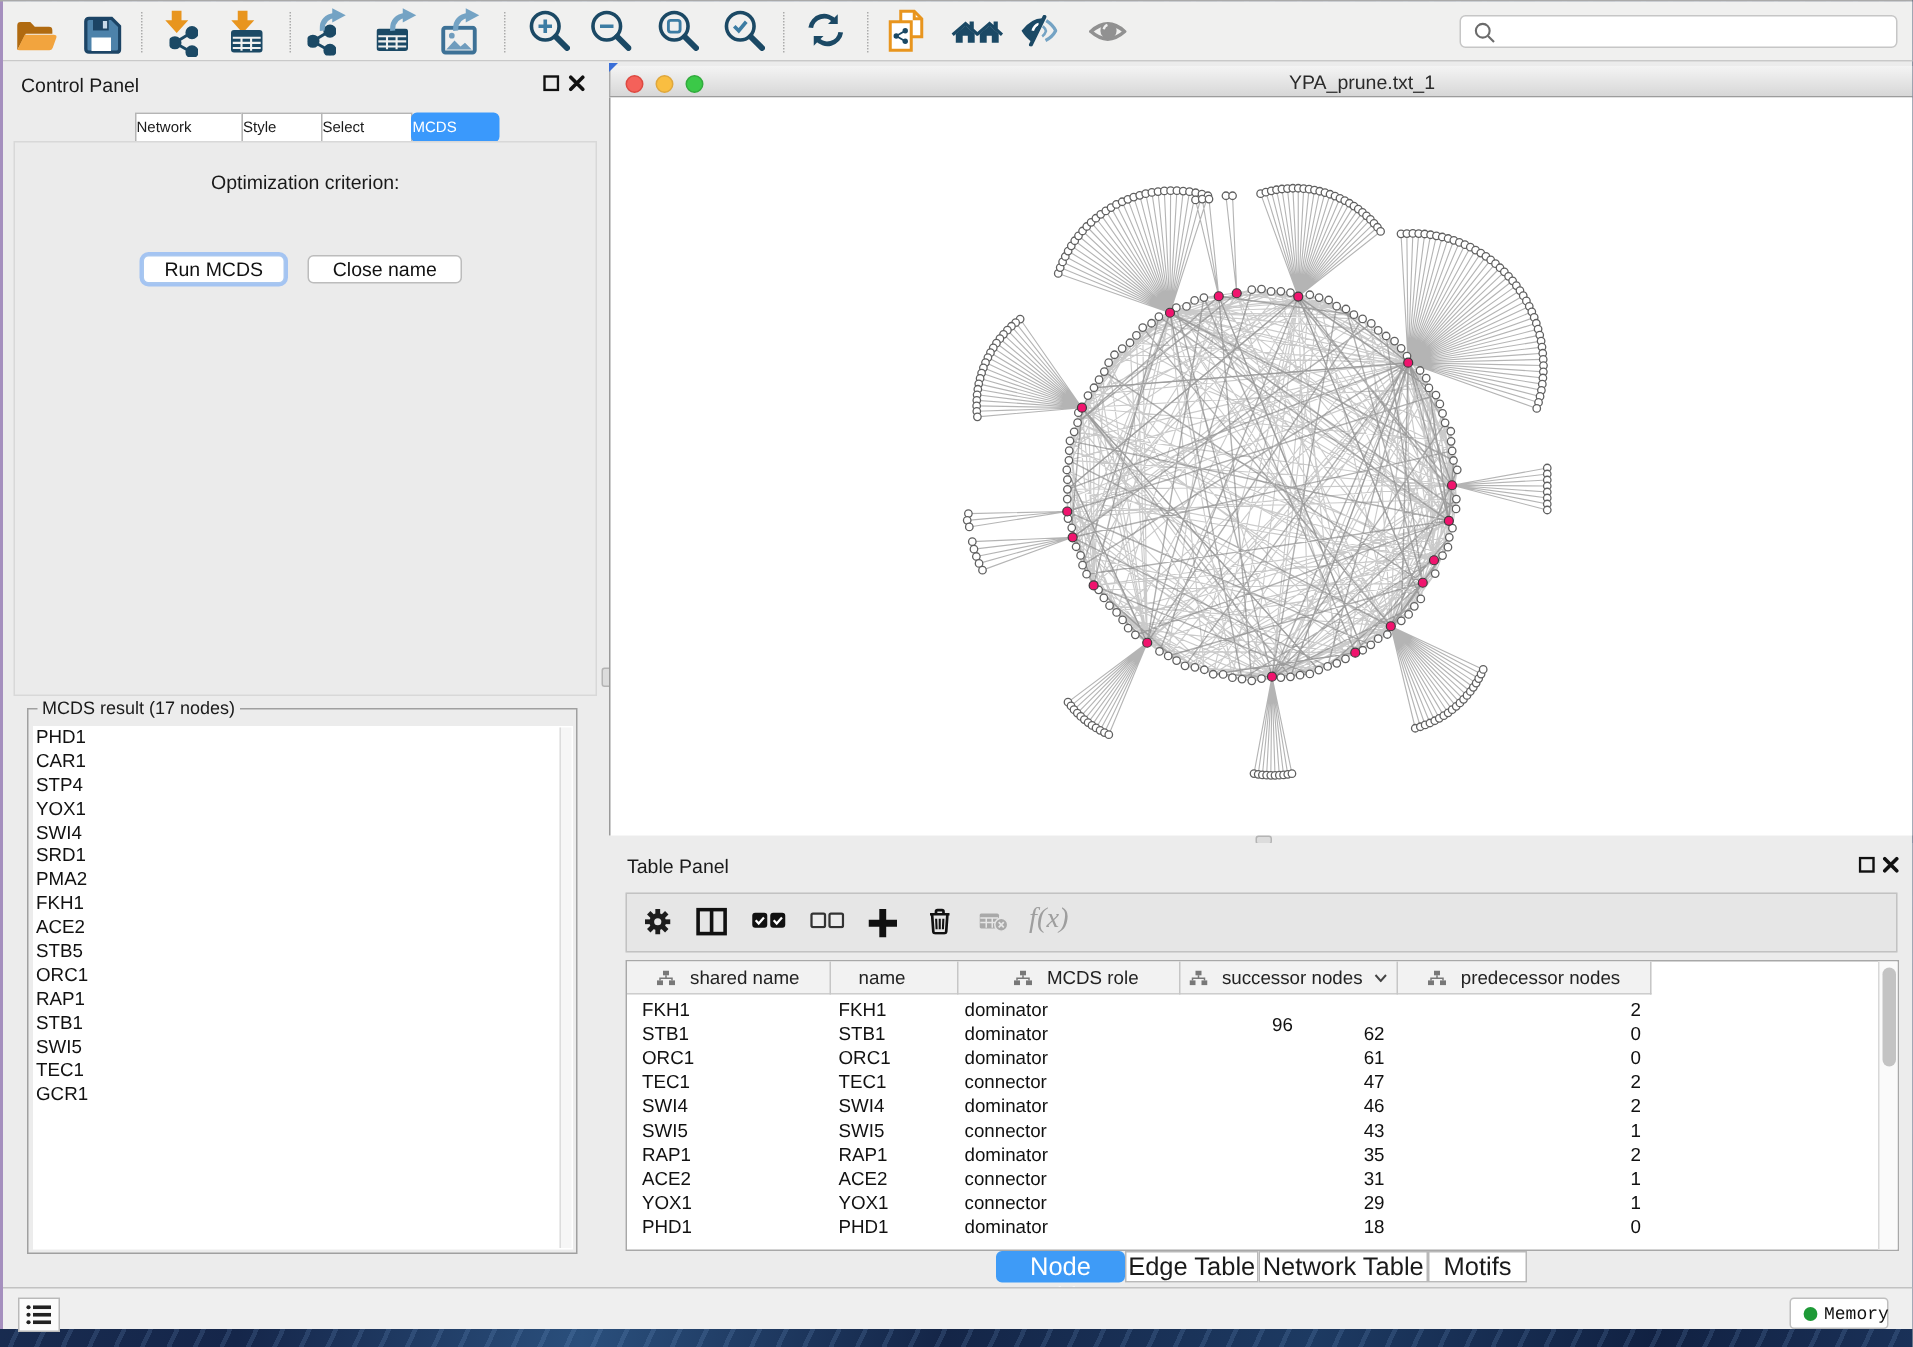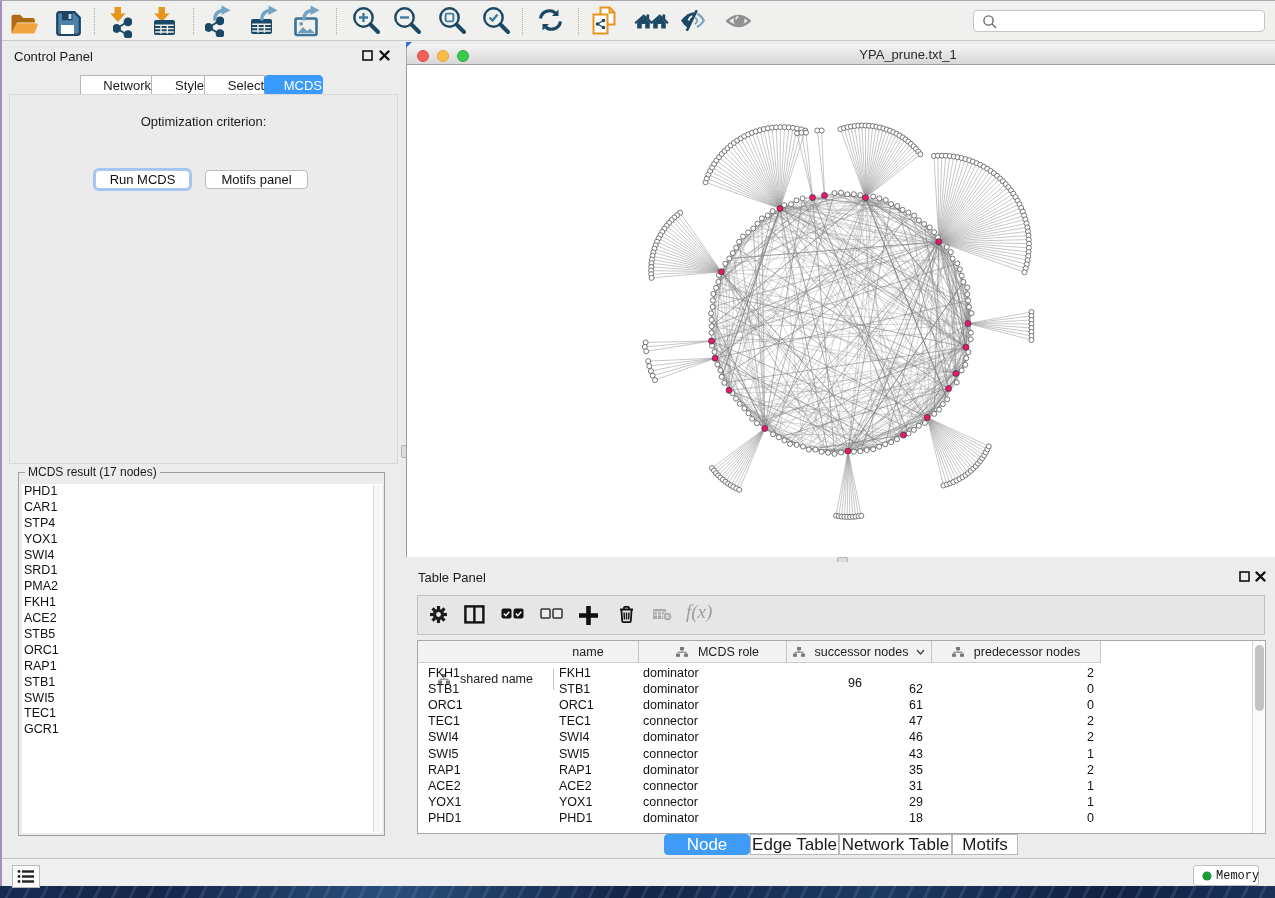--- a/index.html
+++ b/index.html
@@ -17,21 +17,21 @@
 .tsep { position:absolute; top:7px; width:0; height:27px; border-left:1px dotted #ababab; }
 .ticon { position:absolute; }
 #searchbox { position:absolute; left:971px; top:9px; width:292px; height:22px;
   background:#fff; border:1px solid #c6c6c6; border-radius:4px; }
 
 #cpanel { position:absolute; left:0; top:40px; width:403px; height:817px; background:#ececec; }
 #cphead { position:absolute; left:12px; top:8px; font-size:13px; color:#1a1a1a; }
 .wicon { position:absolute; }
 #tabs { position:absolute; left:78px; top:34px; height:20px; }
 .tab { position:absolute; top:0; height:20px; background:#fff; border:1px solid #b5b5b5;
-  font-size:13px; color:#1a1a1a; text-align:right; line-height:19px; }
+  font-size:10px; color:#1a1a1a; text-align:left; line-height:19px;margin-left:10px; }
 .tab.sel { background:#3a99fc; border-color:#3a99fc; color:#fff; border-radius:4px; }
 #tabpanel { position:absolute; left:7px; top:53px; width:389px; height:370px;
   background:#ebebeb; border:1px solid #d8d8d8; }
 #optlabel { position:absolute; left:0; top:73px; width:100%; text-align:center;
   font-size:13px; color:#1a1a1a; }
 #combo { position:absolute; left:43px; top:96px; width:313px; height:19px; background:#fff;
   border:1px solid #b2b2b2; border-radius:4px; font-size:13px; color:#111;
   line-height:17px; padding-left:8px; }
 #combobtn { position:absolute; right:-1px; top:-1px; width:19px; height:19px; border-radius:4px;
   background:linear-gradient(#6cb1f9,#2f7fee); }
@@ -254,21 +254,21 @@
       </svg>
     <div id="tabs">
       <div class="tab" style="left:0px; width:72px;">Network</div>
       <div class="tab" style="left:71px; width:54px;">Style</div>
       <div class="tab" style="left:124px; width:61px;">Select</div>
       <div class="tab sel" style="left:184px; width:59px;">MCDS</div>
     </div>
     <div id="tabpanel"></div>
     <div id="optlabel">Optimization criterion:</div>
     <div id="runbtn">Run MCDS</div>
-    <div id="closebtn">Motifs panel</div>
+    <div id="closebtn">Close name</div>
     <div id="fieldset">
       <div id="legend">MCDS result (17 nodes)</div>
       <div id="mlist">
         <div class="it">PHD1</div>
           <div class="it">CAR1</div>
           <div class="it">STP4</div>
           <div class="it">YOX1</div>
           <div class="it">SWI4</div>
           <div class="it">SRD1</div>
           <div class="it">PMA2</div>
@@ -673,21 +673,21 @@
           </g>
           <circle cx="14.5" cy="9.5" r="4.3" fill="#a9a9a9" stroke="#e6e6e6" stroke-width="1"></circle>
           <path d="M12.8 7.8l3.4 3.4M16.2 7.8l-3.4 3.4" stroke="#e6e6e6" stroke-width="1.2"></path>
         </svg>
         <svg style="position:absolute;left:268px;top:7px" width="34" height="22" viewBox="0 0 34 22">
           <text x="0" y="15" font-family="Liberation Serif, serif" font-style="italic" font-size="19" fill="#9e9e9e">f(x)</text>
         </svg>
       </div>
     <div id="tblbox">
       <div id="thead">
-          <div class="th" style="left:0px;width:136px;margin-top:27px;"><svg width="12" height="10" viewBox="0 0 12 10" style="vertical-align:-1px">
+          <div class="th" style="left:0px;width:136px;"><svg width="12" height="10" viewBox="0 0 12 10" style="vertical-align:-1px">
               <g fill="#787878">
                 <rect x="4" y="0" width="4" height="3.2"></rect>
                 <rect x="0" y="6.6" width="4" height="3.2"></rect>
                 <rect x="8" y="6.6" width="4" height="3.2"></rect>
               </g>
               <path d="M6 3.2v2M2 6.6V5.2h8v1.4" fill="none" stroke="#787878" stroke-width="1"></path>
             </svg><span style="display:inline-block;width:10px"></span>shared name</div>
           <div class="th" style="left:136px;width:85px;padding-right:16px">name</div>
           <div class="th" style="left:221px;width:148px;padding-left:10px"><svg width="12" height="10" viewBox="0 0 12 10" style="vertical-align:-1px">
               <g fill="#787878">

